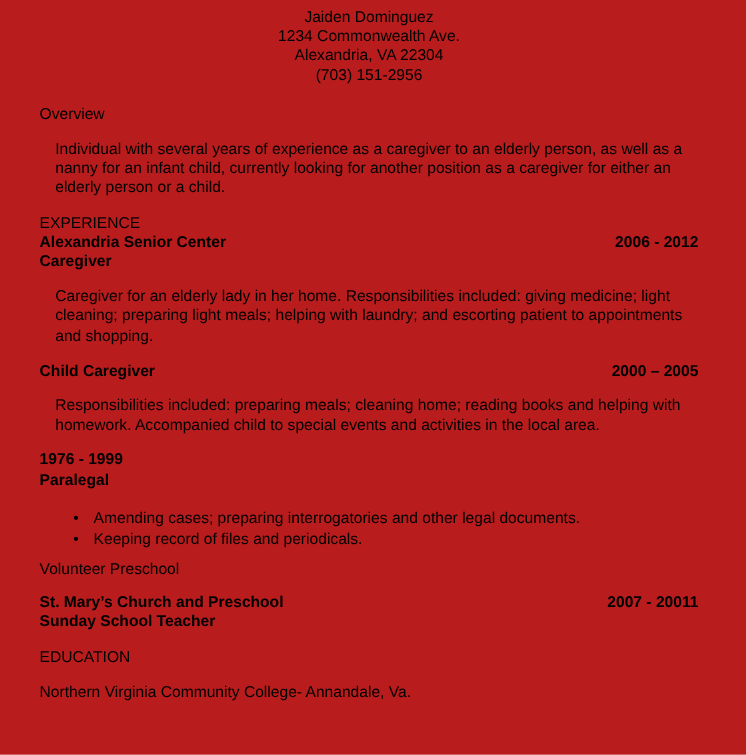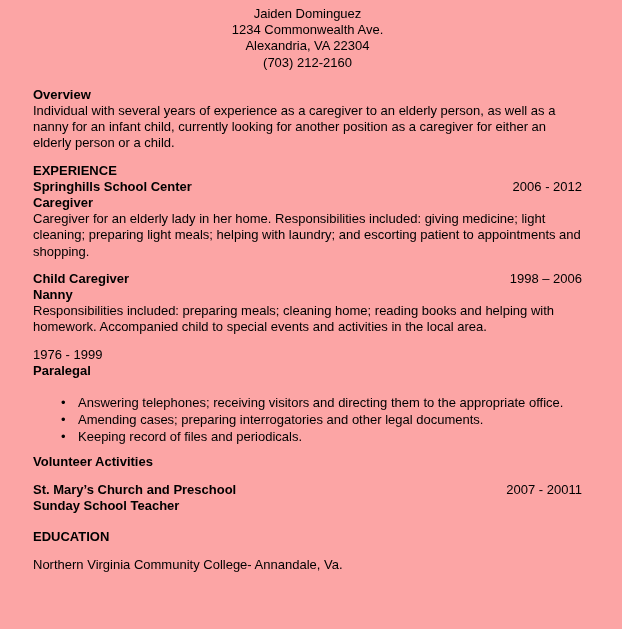--- a/index.html
+++ b/index.html
@@ -10,115 +10,113 @@
     overflow: hidden;
   }
   .page {
     width: 622px;
     height: 629px;
     padding: 6px 40px 0 33px;
     font-family: "Liberation Sans", sans-serif;
     font-size: 13px;
     line-height: 16.2px;
     color: #000000;
-    background: #fca5a5;
+    background: #b91c1c;
   }
   .contact {
     text-align: center;
     margin-bottom: 16px;
   }
   .section { margin-bottom: 11px; }
   .job { margin-bottom: 11px; }
   .job-row {
     display: flex;
     justify-content: space-between;
     align-items: baseline;
   }
   .org { font-weight: bold; }
-  .dates { font-weight: normal; white-space: nowrap; }
+  .dates { font-weight: bold; white-space: nowrap; }
   .job-title { font-weight: bold; }
-  .para { margin: 0; }
+  .para { margin: 13px; }
   .spacer-para { margin-top: 14px; }
   .resp-label { margin-top: 14px; }
   .bullets {
     list-style: none;
     margin-top: 15px;
     margin-bottom: 9px;
   }
   .bullets li {
     padding-left: 45px;
     position: relative;
     line-height: 17px;
   }
   .bullets li::before {
     content: "\2022";
     position: absolute;
     left: 28px;
     font-size: 13px;
   }
-  .heading { font-weight: bold; }
+  .heading { font-weight: normal; }
   .mb0 { margin-bottom: 0; }
   .volunteer-heading { margin-bottom: 12px; }
   .edu-heading { }
   .edu-block { margin-top: 11px; }
   .edu-line { line-height: 18.5px; }
 </style>
 </head>
 <body>
 
 <div class="page">
 
   <div class="contact">
     <div>Jaiden Dominguez</div>
     <div>1234 Commonwealth Ave.</div>
     <div>Alexandria, VA 22304</div>
-    <div>(703) 212-2160</div>
+    <div>(703) 151-2956</div>
   </div>
 
   <div class="section">
     <div class="heading">Overview</div>
     <p class="para">Individual with several years of experience as a caregiver to an elderly person, as well as a nanny for an infant child, currently looking for another position as a caregiver for either an elderly person or a child.</p>
   </div>
 
   <div>
     <div class="heading">EXPERIENCE</div>
 
     <div class="job">
       <div class="job-row">
-        <span class="org">Springhills School Center</span>
+        <span class="org">Alexandria Senior Center</span>
         <span class="dates">2006 - 2012</span>
       </div>
       <div class="job-title">Caregiver</div>
       <p class="para">Caregiver for an elderly lady in her home. Responsibilities included: giving medicine; light cleaning; preparing light meals; helping with laundry; and escorting patient to appointments and shopping.</p>
     </div>
 
     <div class="job">
       <div class="job-row">
         <span class="org">Child Caregiver</span>
-        <span class="dates">1998 – 2006</span>
+        <span class="dates">2000 – 2005</span>
       </div>
-      <div class="job-title">Nanny</div>
       <p class="para">Responsibilities included: preparing meals; cleaning home; reading books and helping with homework. Accompanied child to special events and activities in the local area.</p>
     </div>
 
     <div class="job mb0">
       <div class="job-row">
         <span class="dates">1976 - 1999</span>
       </div>
       <div class="job-title">Paralegal</div>
       <ul class="bullets">
-        <li>Answering telephones; receiving visitors and directing them to the appropriate office.</li>
         <li>Amending cases; preparing interrogatories and other legal documents.</li>
         <li>Keeping record of files and periodicals.</li>
       </ul>
     </div>
   </div>
 
   <div>
-    <div class="heading volunteer-heading">Volunteer Activities</div>
+    <div class="heading volunteer-heading">Volunteer Preschool</div>
 
     <div class="job mb0">
       <div class="job-row">
         <span class="org">St. Mary’s Church and Preschool</span>
         <span class="dates">2007 - 20011</span>
       </div>
       <div class="job-title">Sunday School Teacher</div>
     </div>
   </div>
 

